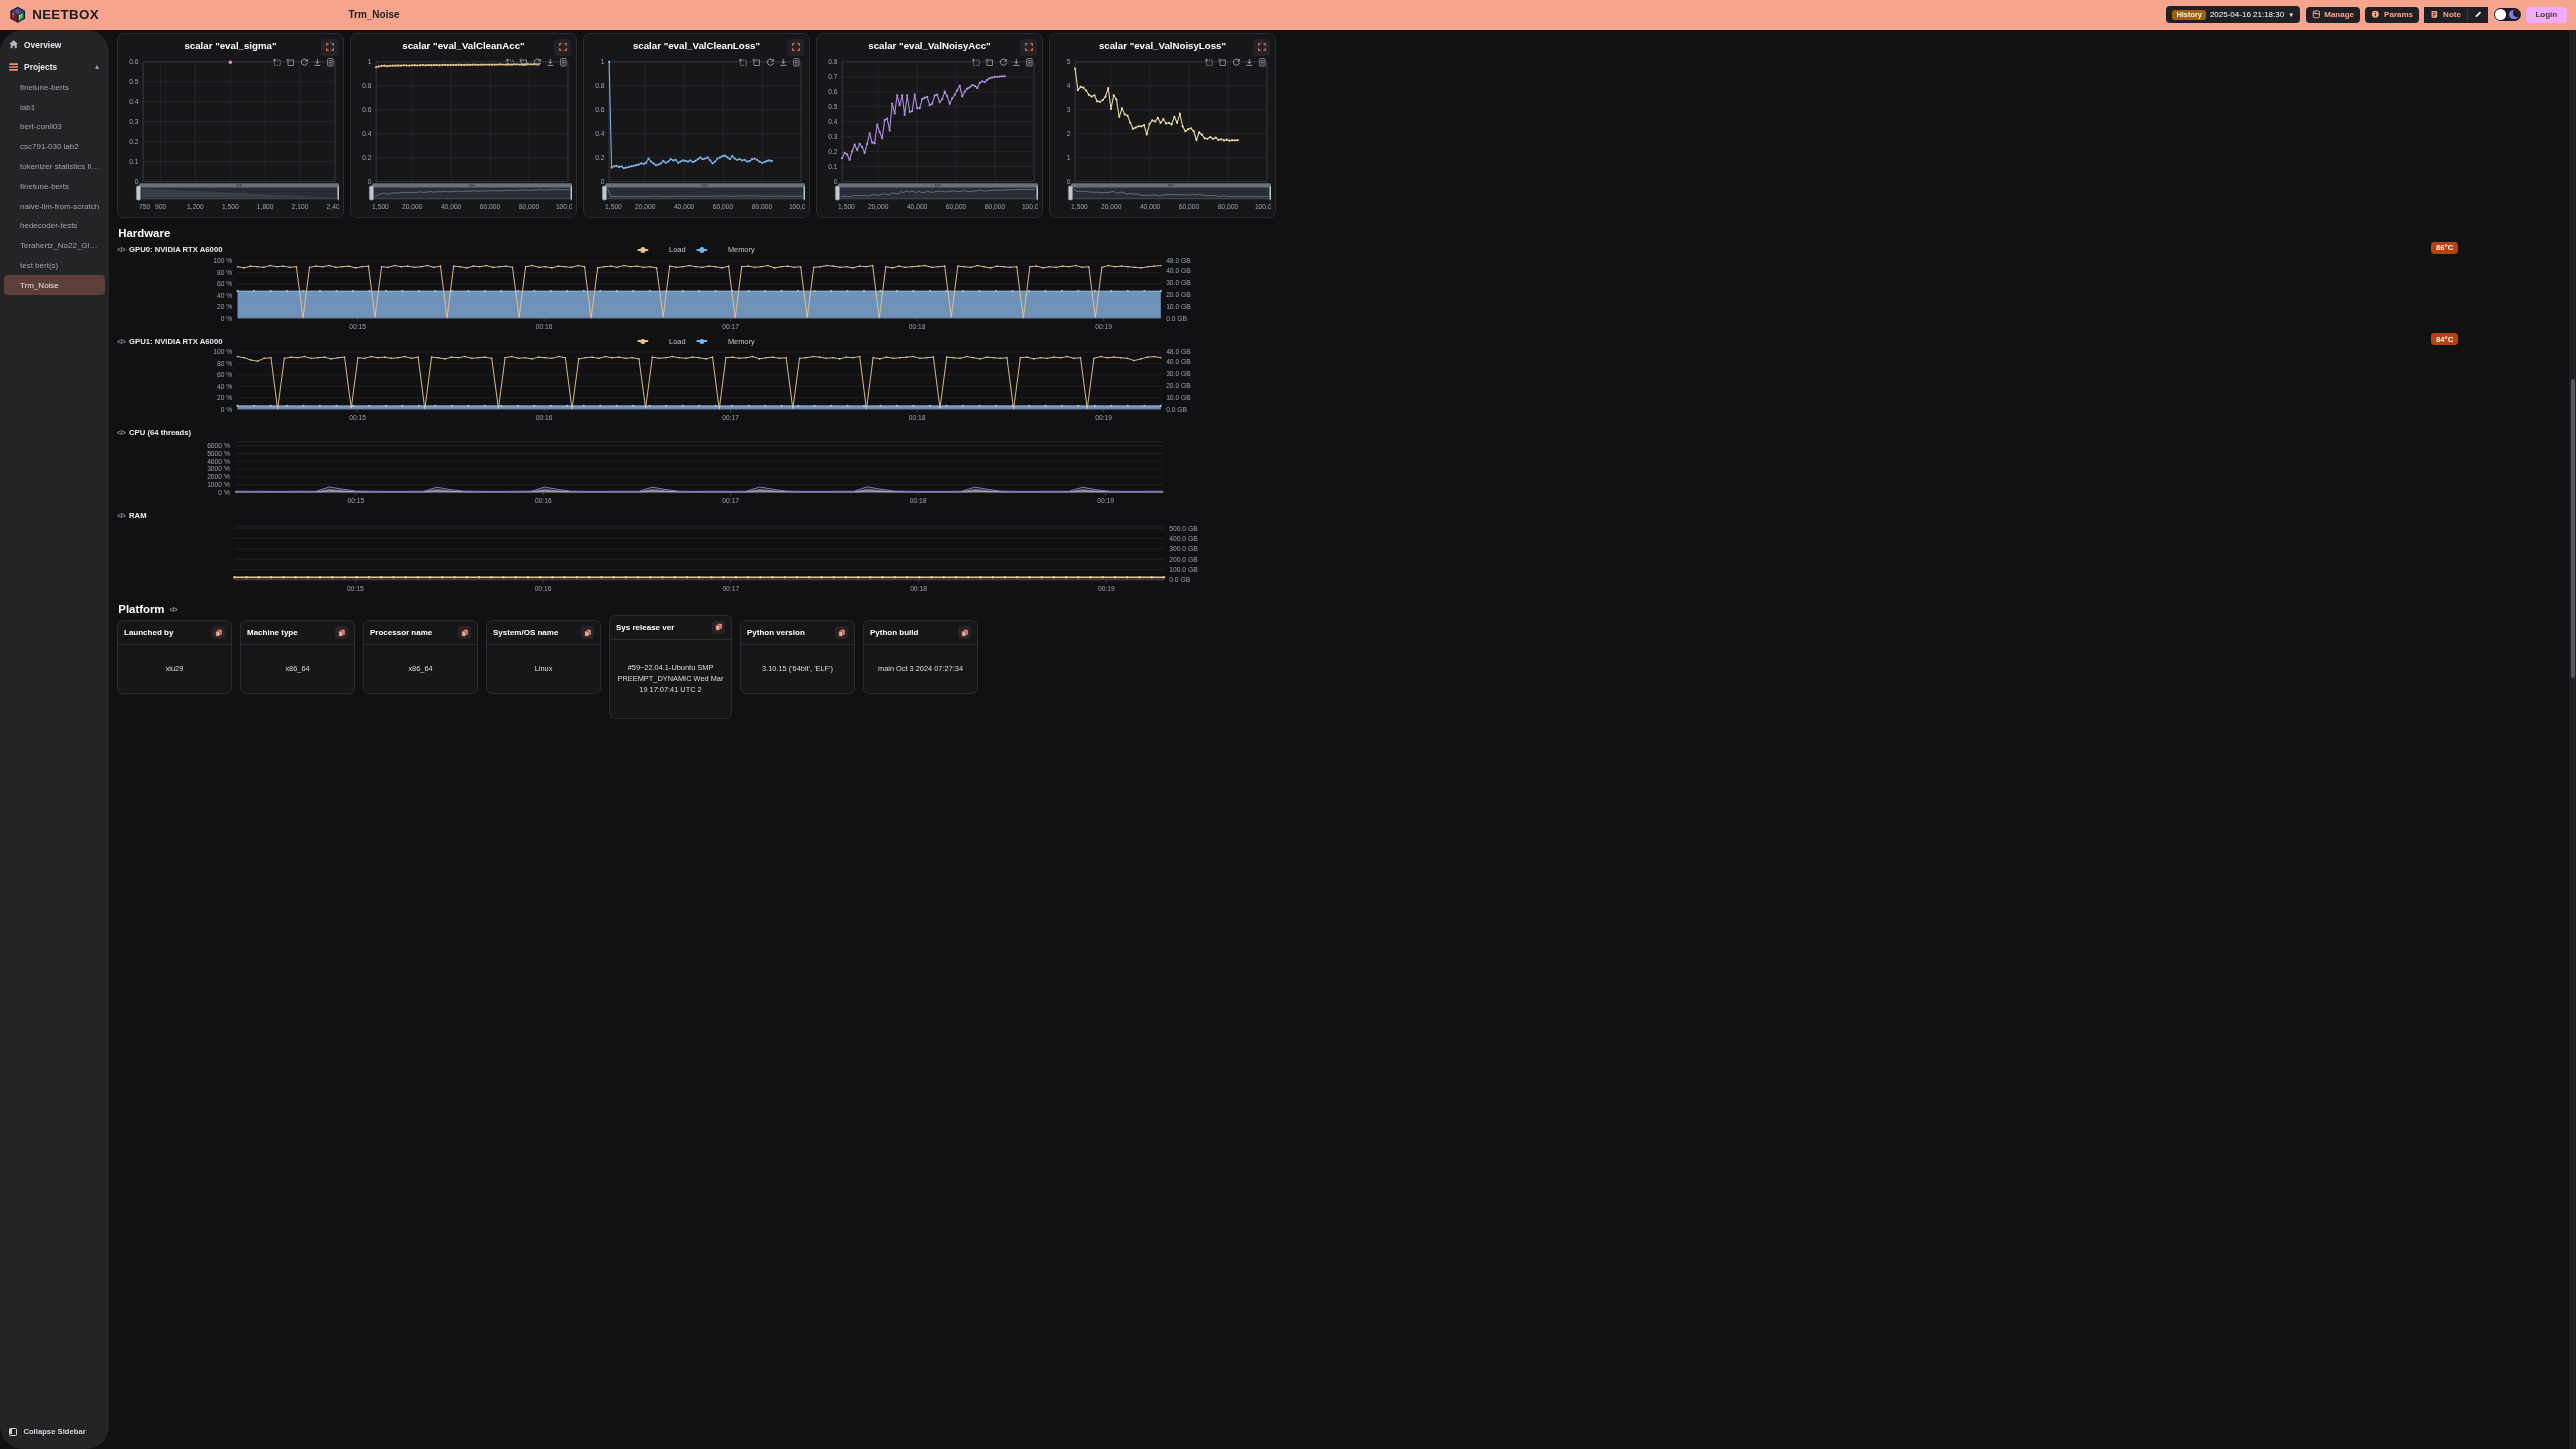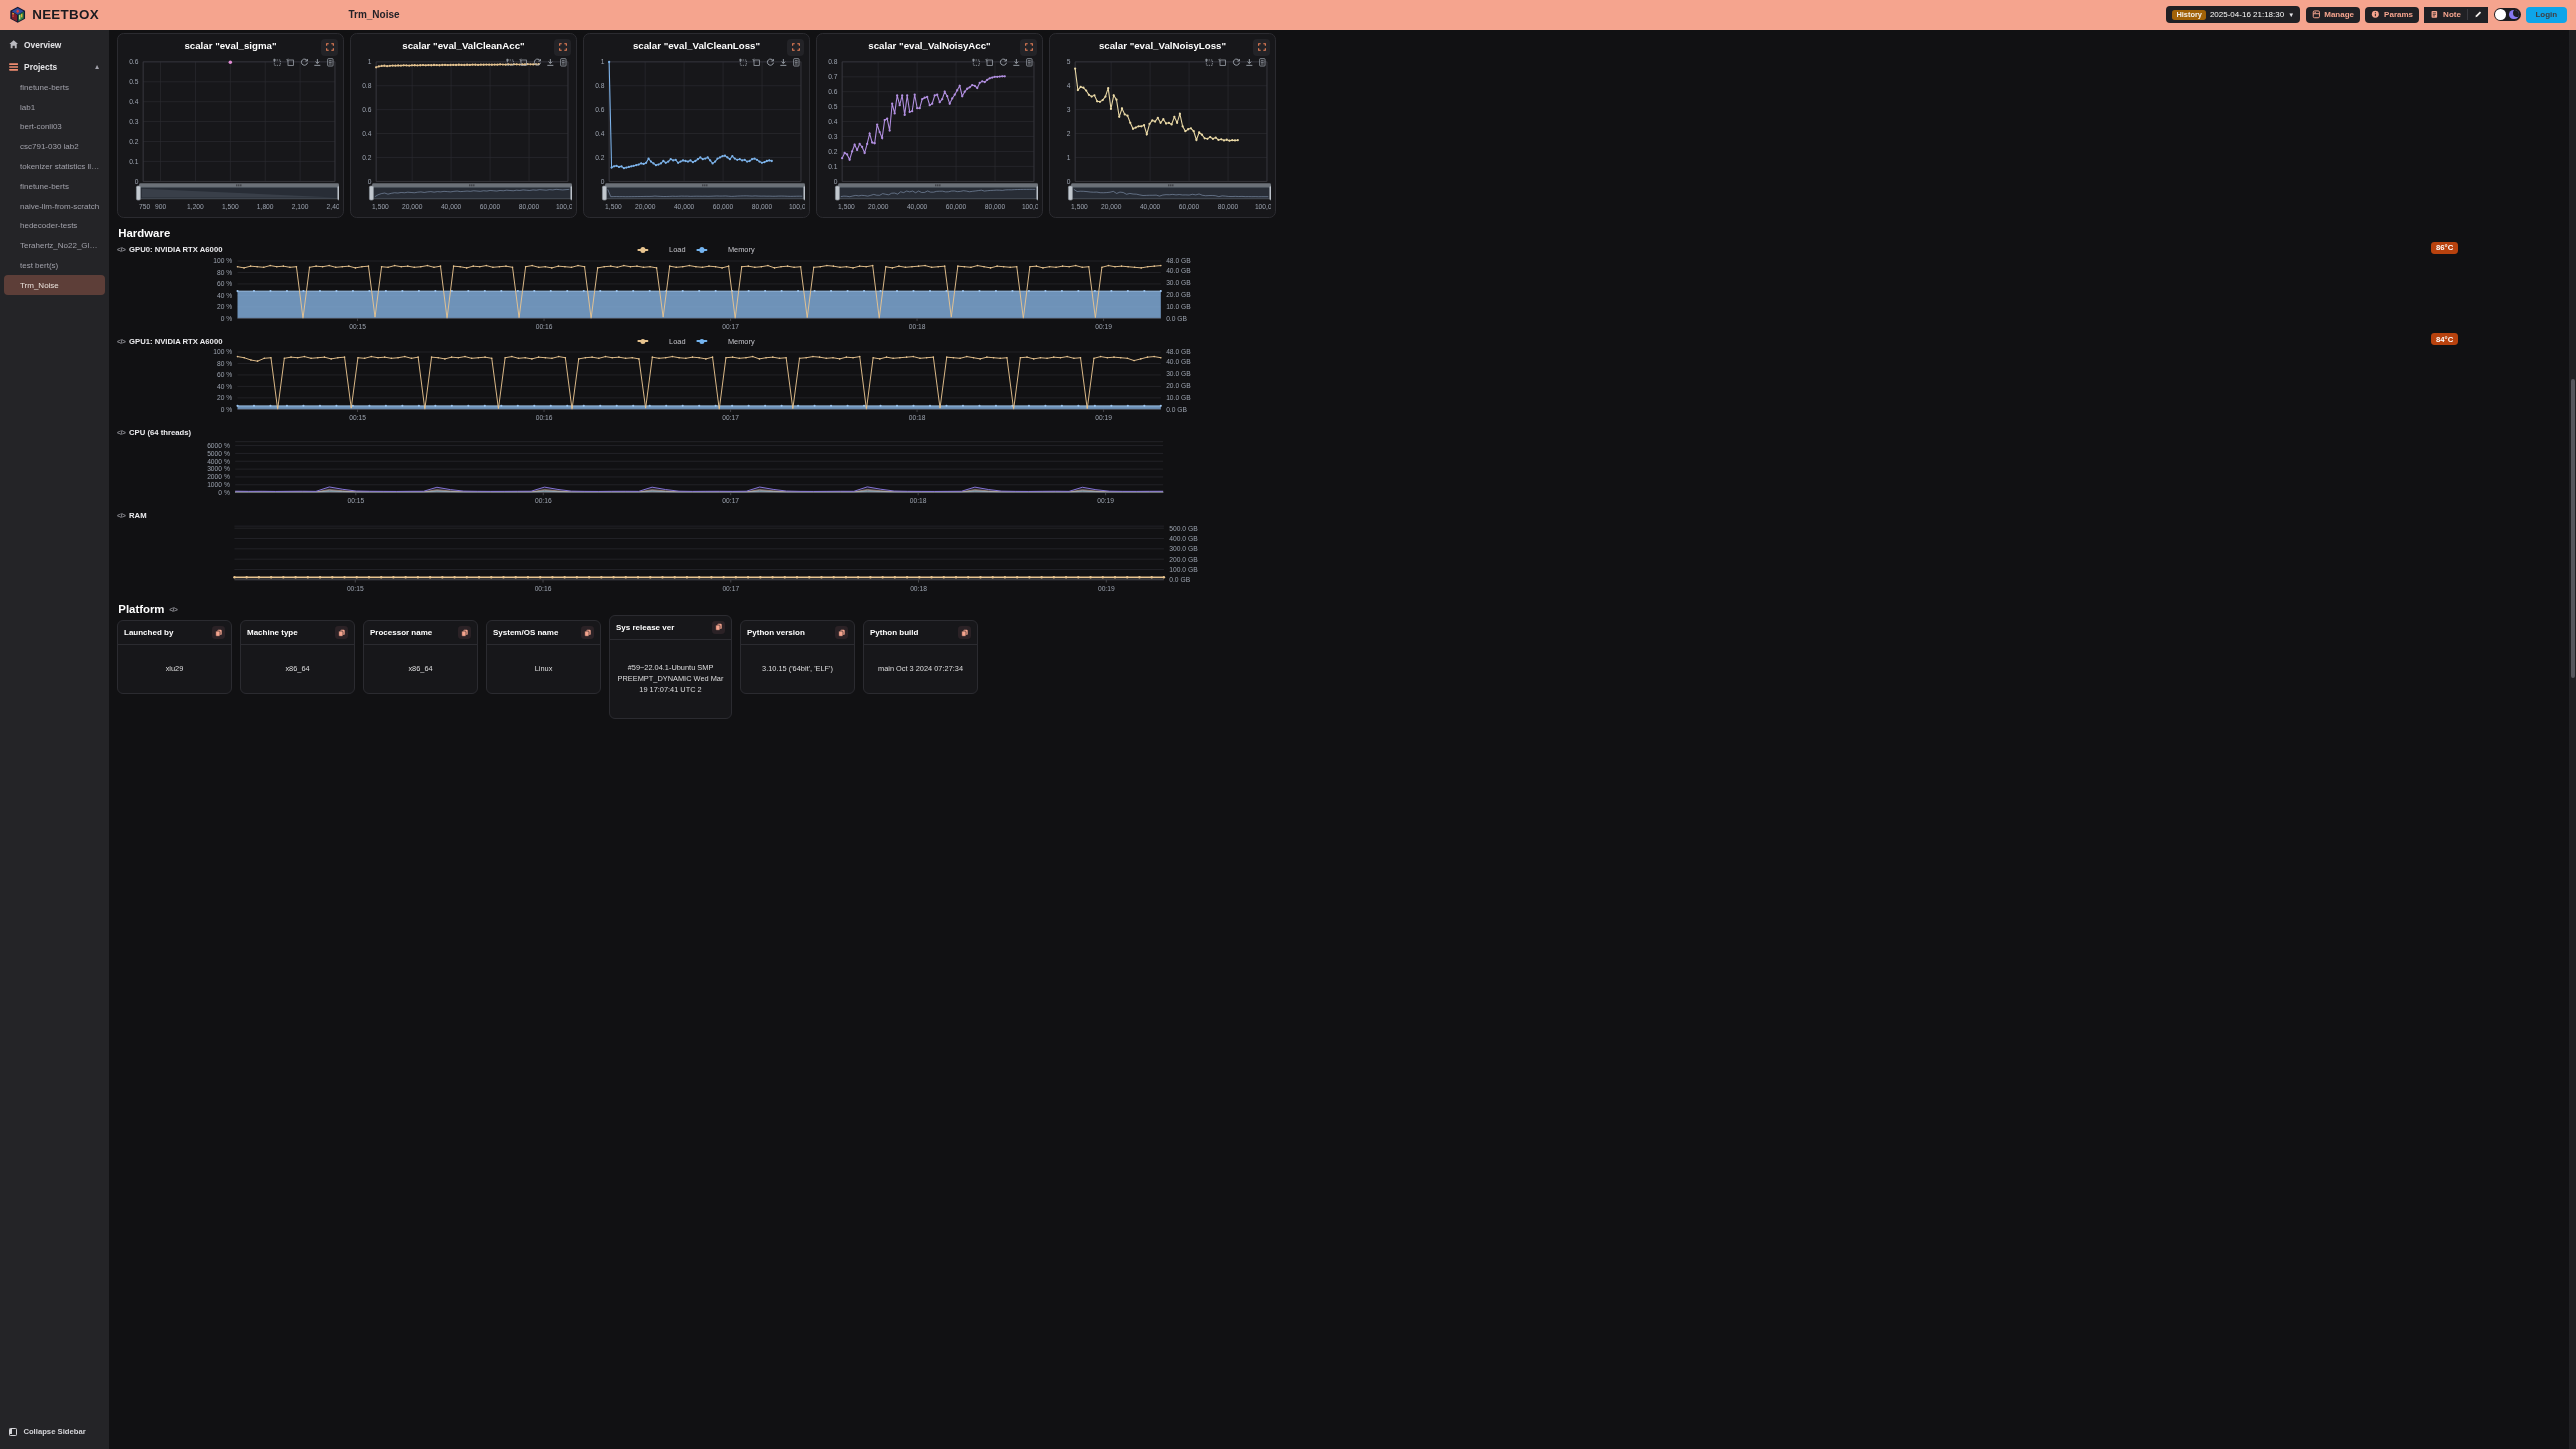--- a/index.html
+++ b/index.html
@@ -25,26 +25,26 @@
   .btn-group .pill { background:transparent; }
   .group-div { width:0.7px; height:10.7px; background:#3a3a40; }
   .theme-toggle { width:27px; height:13.4px; background:#1c1c20; border-radius:6.7px;
     position:relative; }
   .knob { position:absolute; left:1.3px; top:1.3px; width:10.7px; height:10.7px; border-radius:50%;
     background:#fff; }
   .moon { position:absolute; right:2px; top:2px; width:9.4px; height:9.4px; border-radius:50%;
     background:#8677f0; overflow:hidden; }
   .moon::after { content:""; position:absolute; left:4px; top:-1.3px; width:8px; height:8px;
     border-radius:50%; background:#1c1c20; }
-  .login-btn { background:#0ea5e9; color:#3e3e44; border-radius:4px; padding:3.4px 9.4px;
+  .login-btn { background:#f0abfc; color:#3e3e44; border-radius:4px; padding:3.4px 9.4px;
     font-size:8px; font-weight:700; }
 
   
   .sidebar { position:fixed; left:0; top:29.5px; bottom:0; width:109px; background:#242427;
-    display:flex; flex-direction:column; padding:4px 0 6.7px 0; z-index:20; }
+    display:flex; flex-direction:column; padding:4px 0 6.7px 0; z-index:20;border-radius:23px; }
   .side-row { display:flex; align-items:center; gap:6px; padding:6px 8.7px; font-size:8.4px;
     font-weight:700; color:#e4e4e7; }
   .side-row .caret-up { margin-left:auto; color:#a1a1aa; font-size:6.7px; }
   .proj-item { padding:5.4px 8px 5.4px 20px; font-size:8px; color:#a1a1aa; white-space:nowrap;
     overflow:hidden; text-overflow:ellipsis; }
   .proj-item.selected { background:#5d3e38; color:#eae2dc; border-radius:4px;
     margin:0 4px; padding-left:16px; }
   .collapse-row { margin-top:auto; display:flex; align-items:flex-end; gap:6px; padding:6.7px 8.7px;
     font-size:7.7px; font-weight:600; color:#d4d4d8; }
   .panel-icon { width:8.7px; height:8px; border:1px solid #d4d4d8; border-radius:1.3px;

